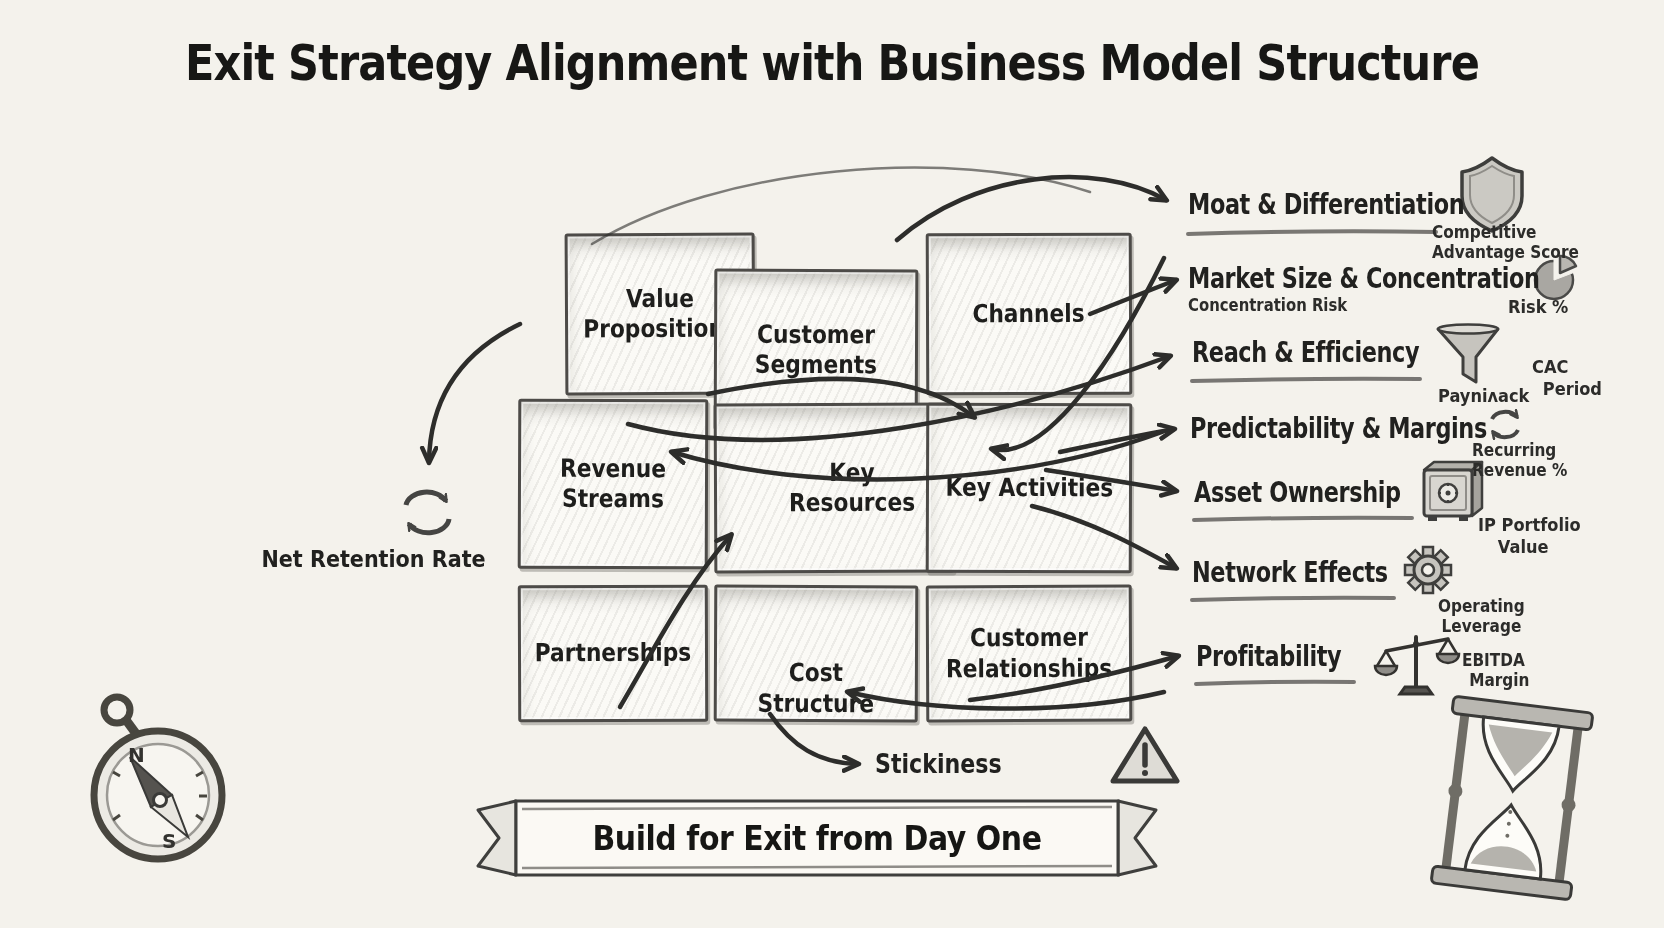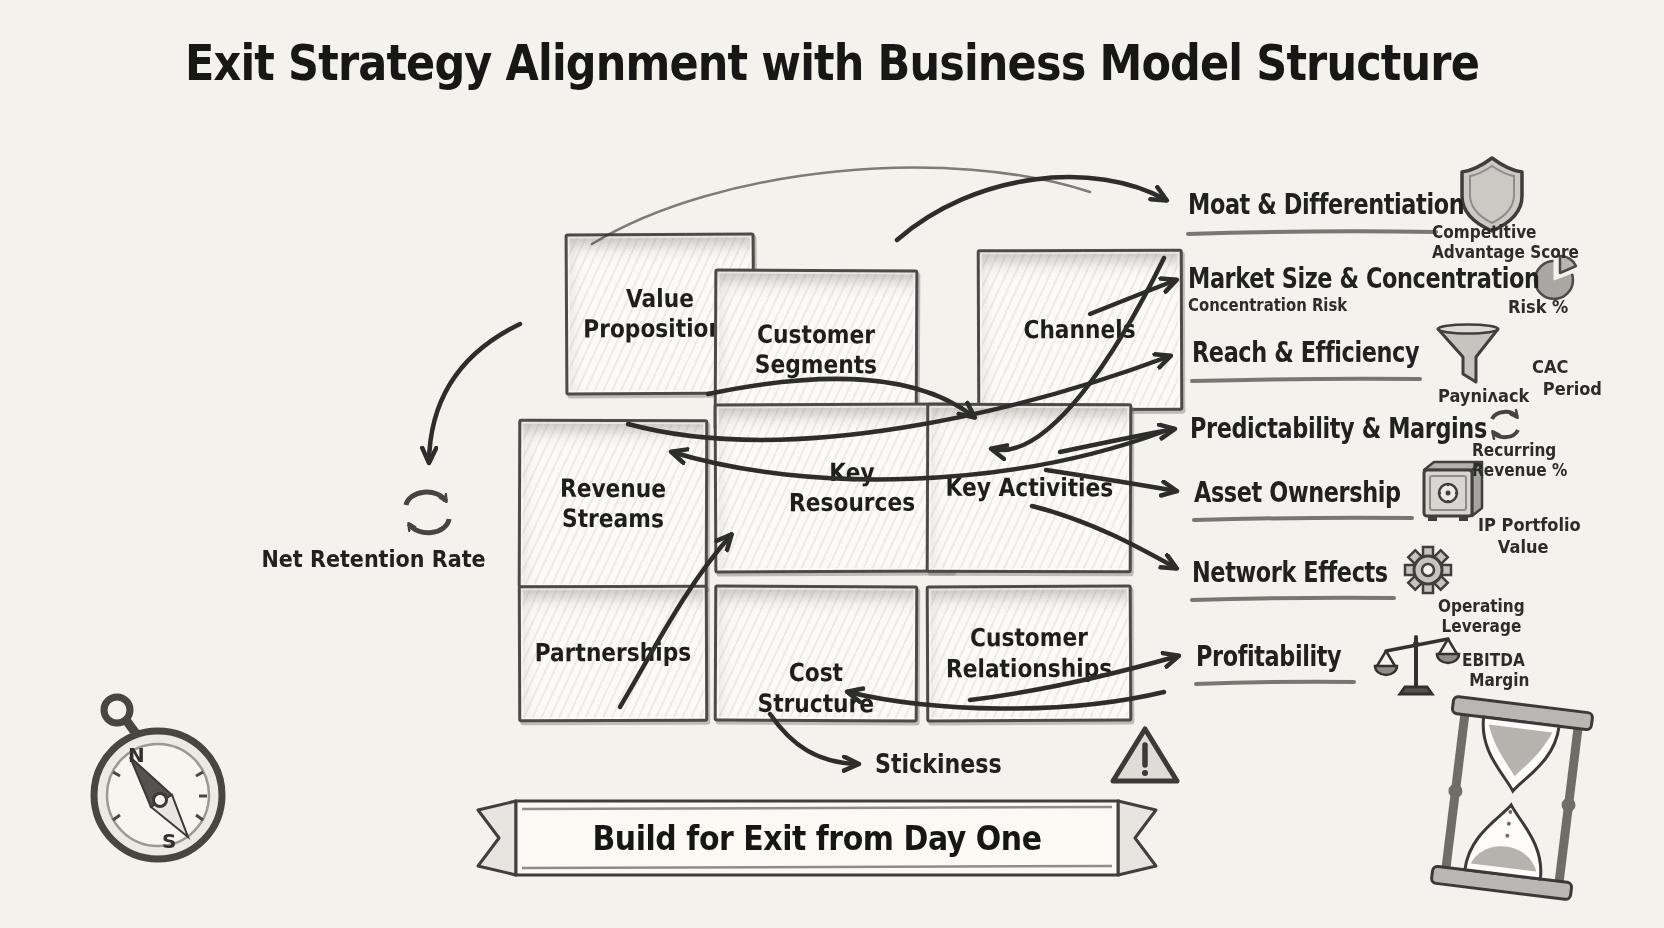--- a/index.html
+++ b/index.html
@@ -60,24 +60,24 @@
 
 <div class="stage">
 
   <div class="cells">
     <div class="cell abs" style="left:518px;top:233px;width:184px;height:156px;transform:rotate(-.3deg);margin-left:47px;">
       <div class="cell-label">Value Propositions</div>
     </div>
     <div class="cell abs" style="left:714px;top:233px;width:198px;height:156px;transform:rotate(.25deg);margin-top:36px;">
       <div class="cell-label">Customer Segments</div>
     </div>
-    <div class="cell abs" style="left:977px;top:233px;width:200px;height:156px;transform:rotate(-.2deg);margin-top:16px;">
+    <div class="cell abs" style="left:926px;top:233px;width:200px;height:156px;transform:rotate(-.2deg);">
       <div class="cell-label">Channels</div>
     </div>
-    <div class="cell abs" style="left:518px;top:419px;width:184px;height:164px;transform:rotate(.2deg);justify-content:center;">
+    <div class="cell abs" style="left:518px;top:399px;width:184px;height:164px;transform:rotate(.2deg);justify-content:center;">
       <div class="cell-label">Revenue Streams</div>
     </div>
     <div class="cell abs" style="left:714px;top:403px;width:198px;height:164px;transform:rotate(-.25deg);padding-left:36px;">
       <div class="cell-label">Key Resources</div>
     </div>
     <div class="cell abs" style="left:926px;top:403px;width:200px;height:164px;transform:rotate(.2deg);">
       <div class="cell-label">Key Activities</div>
     </div>
     <div class="cell abs" style="left:518px;top:585px;width:184px;height:131px;transform:rotate(-.2deg);">
       <div class="cell-label">Partnerships</div>

